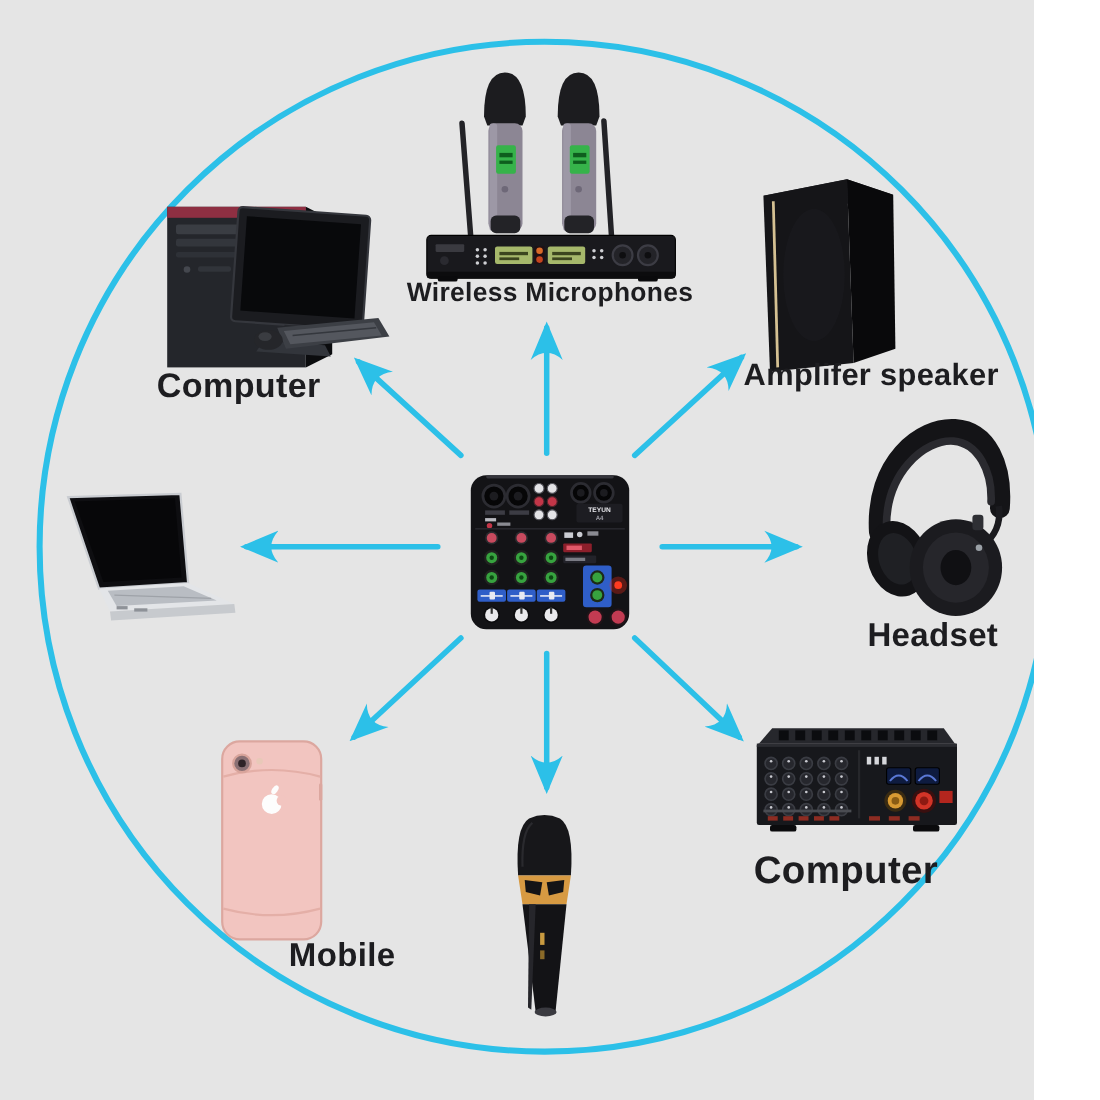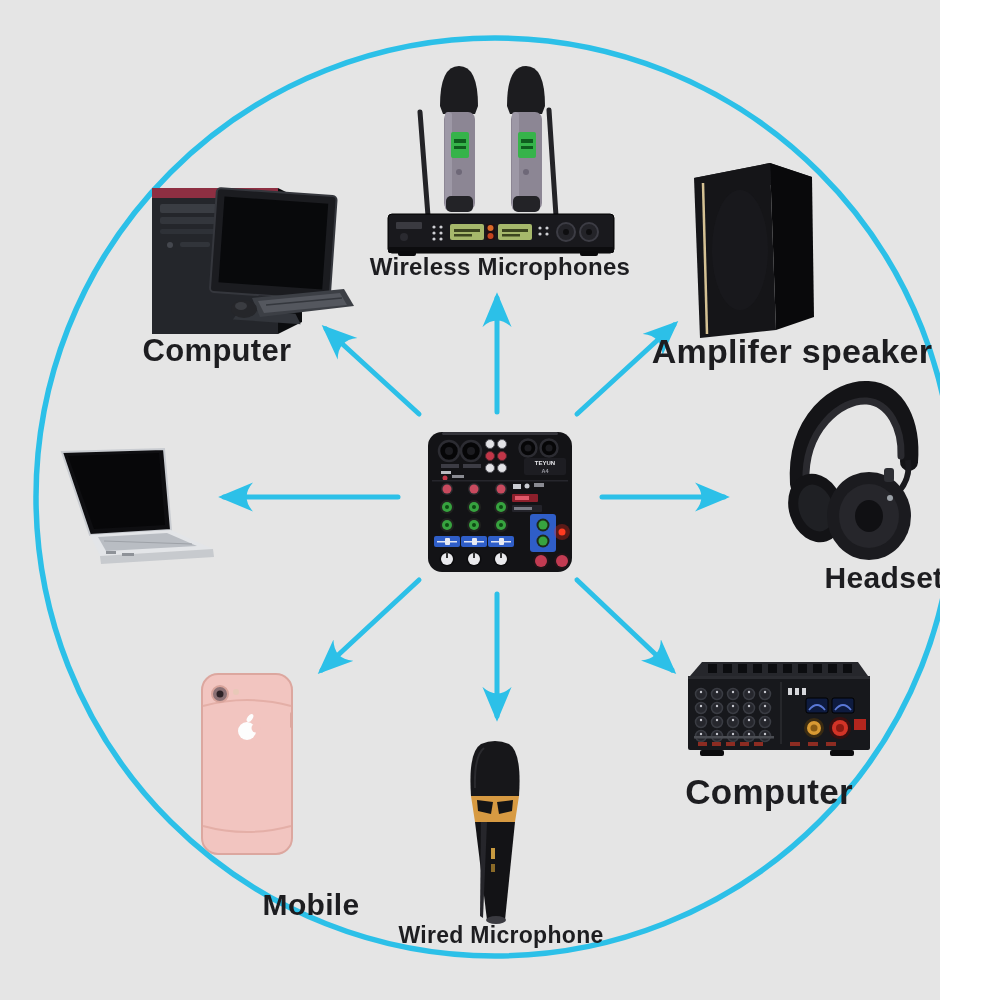--- a/index.html
+++ b/index.html
@@ -386,19 +386,18 @@
       <circle cx="541" cy="561" r="8" fill="#201418"></circle>
           <circle cx="541" cy="561" r="6" fill="#c23b52"></circle>
       <circle cx="562" cy="561" r="8" fill="#201418"></circle>
           <circle cx="562" cy="561" r="6" fill="#c23b52"></circle>
     </g>
   </g>
 </svg>
 
   <div class="lbl" style="left:500px; top:267px; font-size:24px;">Wireless Microphones</div>
   <div class="lbl" style="left:217px; top:351px; font-size:31px;">Computer</div>
-  <div class="lbl" style="left:792px; top:351px; font-size:34px;">Amplifer speaker</div>
-  <div class="lbl" style="left:848px; top:578px; font-size:30px;margin-left:36px;">Headset</div>
-  <div class="lbl" style="left:311px; top:905px; font-size:30px;">Mobile</div>
-  <div class="lbl" style="left:501px; top:935px; font-size:23px;">Wired Microphone</div>
+  <div class="lbl" style="left:792px; top:341px; font-size:28px;">Amplifer speaker</div>
+  <div class="lbl" style="left:848px; top:578px; font-size:30px;">Headset</div>
+  <div class="lbl" style="left:311px; top:869px; font-size:30px;">Mobile</div>
   <div class="lbl" style="left:769px; top:792px; font-size:35px;">Computer</div>
 
 </div>
 
 </body></html>

